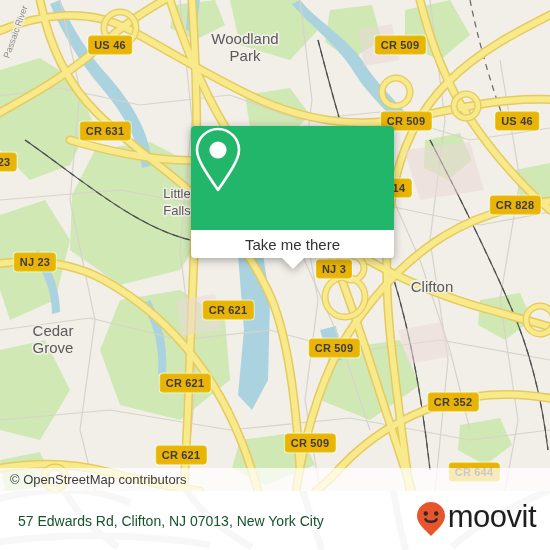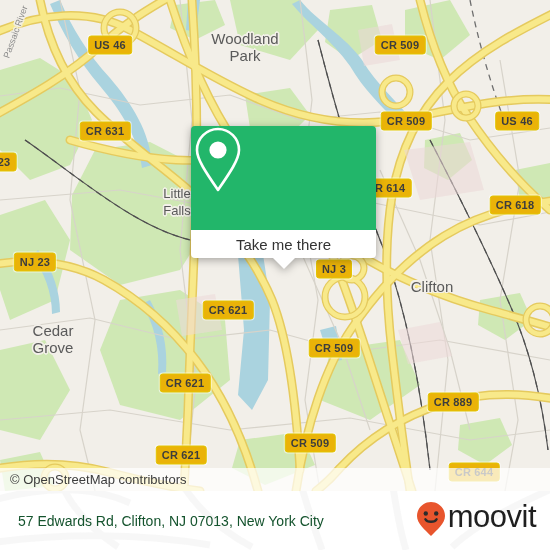--- a/index.html
+++ b/index.html
@@ -51,21 +51,21 @@
     position:absolute;left:0;bottom:0;width:100%;height:23px;
     background:rgba(255,255,255,.72);
   }
   .attrib{
     position:absolute;left:10px;bottom:4px;
     font-size:13px;color:#3c3c3c;white-space:nowrap;
   }
 
   
   .popup{
-    position:absolute;left:191px;top:126px;width:185px;
+    position:absolute;left:191px;top:126px;width:203px;
     filter:drop-shadow(0 2px 4px rgba(0,0,0,.32));
   }
   .popup-head{
     height:104px;background:#22b66a;
     border-top-left-radius:4px;border-top-right-radius:4px;
     display:flex;align-items:center;justify-content:center;
   }
   .popup-body{
     background:#ffffff;height:28px;
     display:flex;align-items:center;justify-content:center;
@@ -235,24 +235,24 @@
     <div class="shield" style="left:105px;top:131px;">CR 631</div>
     <div class="shield" style="left:4px;top:162px;">23</div>
     <div class="shield" style="left:35px;top:262px;">NJ 23</div>
     <div class="shield" style="left:228px;top:310px;">CR 621</div>
     <div class="shield" style="left:185px;top:383px;">CR 621</div>
     <div class="shield" style="left:181px;top:455px;">CR 621</div>
     <div class="shield" style="left:400px;top:45px;">CR 509</div>
     <div class="shield" style="left:406px;top:121px;">CR 509</div>
     <div class="shield" style="left:517px;top:121px;">US 46</div>
     <div class="shield" style="left:386px;top:188px;">CR 614</div>
-    <div class="shield" style="left:515px;top:205px;">CR 618</div>
+    <div class="shield" style="left:515px;top:205px;">CR 828</div>
     <div class="shield" style="left:334px;top:269px;">NJ 3</div>
     <div class="shield" style="left:334px;top:348px;">CR 509</div>
-    <div class="shield" style="left:453px;top:402px;">CR 889</div>
+    <div class="shield" style="left:453px;top:402px;">CR 352</div>
     <div class="shield" style="left:310px;top:443px;">CR 509</div>
     <div class="shield" style="left:450px;top:472px;margin-left:24px;">CR 644</div>
 
     <div class="attrib-band"></div>
     <div class="attrib">© OpenStreetMap contributors</div>
 
     <div class="popup">
       <div class="popup-head">
         <span>
           <svg width="54" height="68" viewBox="0 0 54 68" aria-hidden="true">

